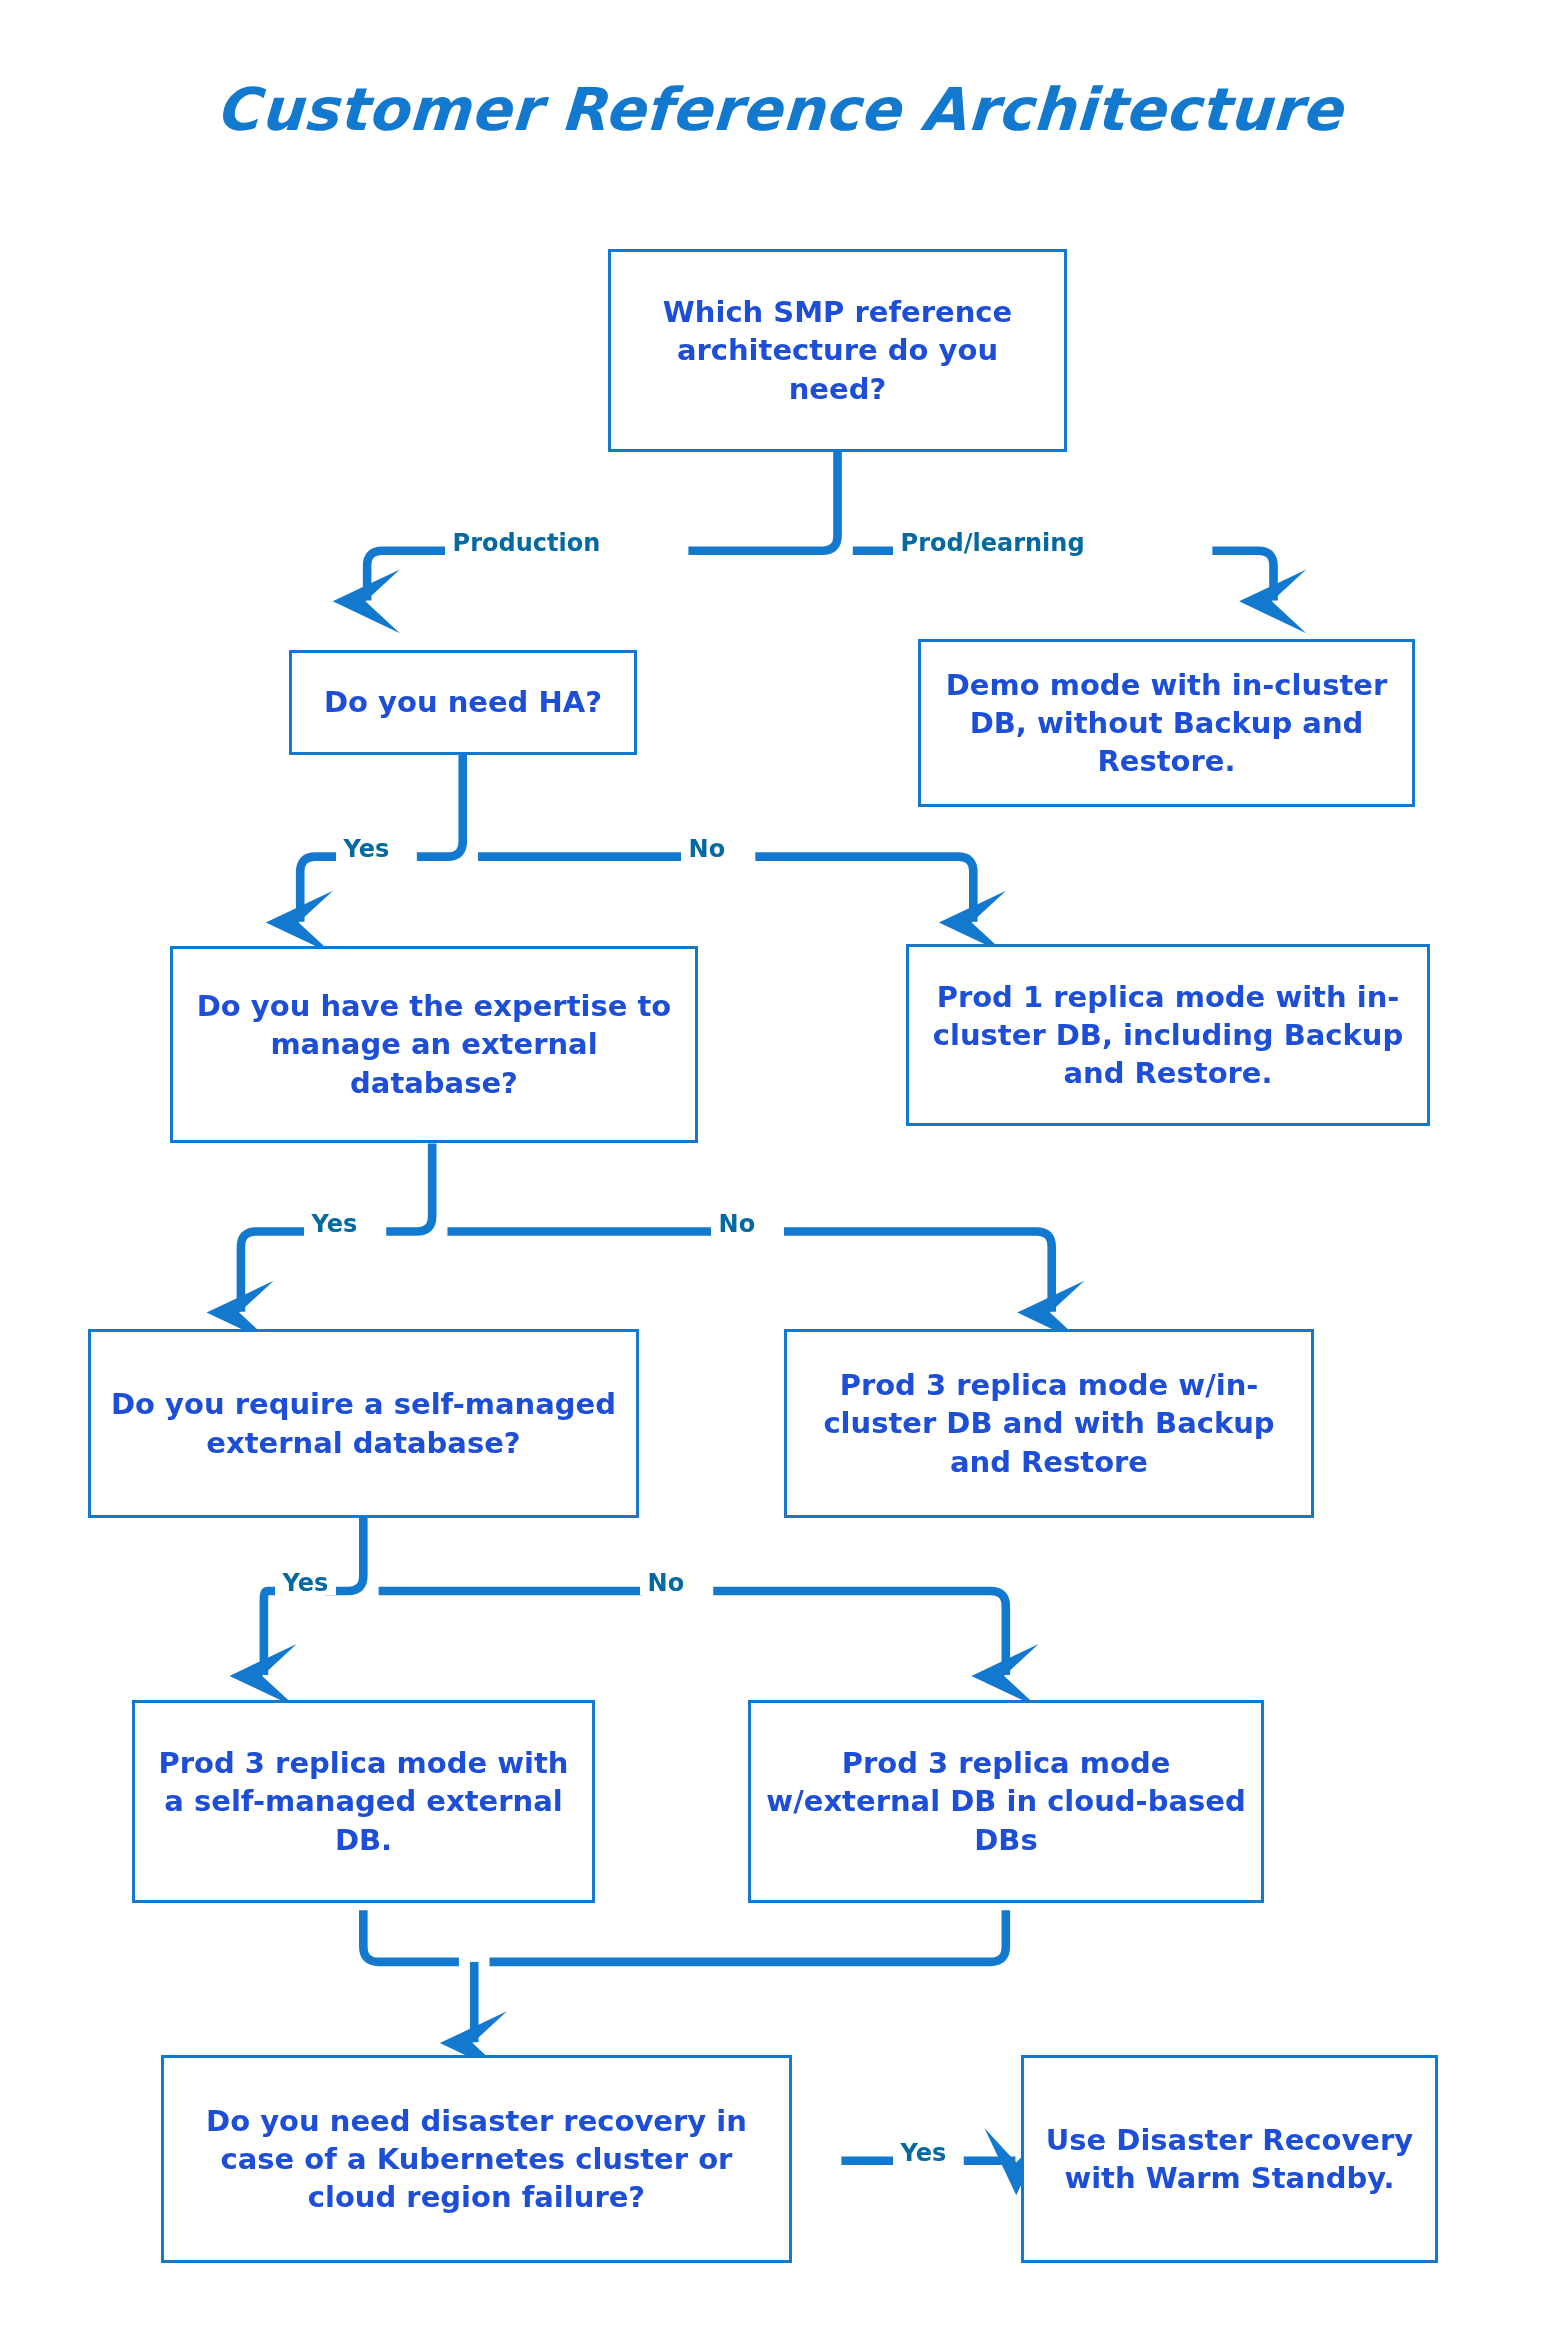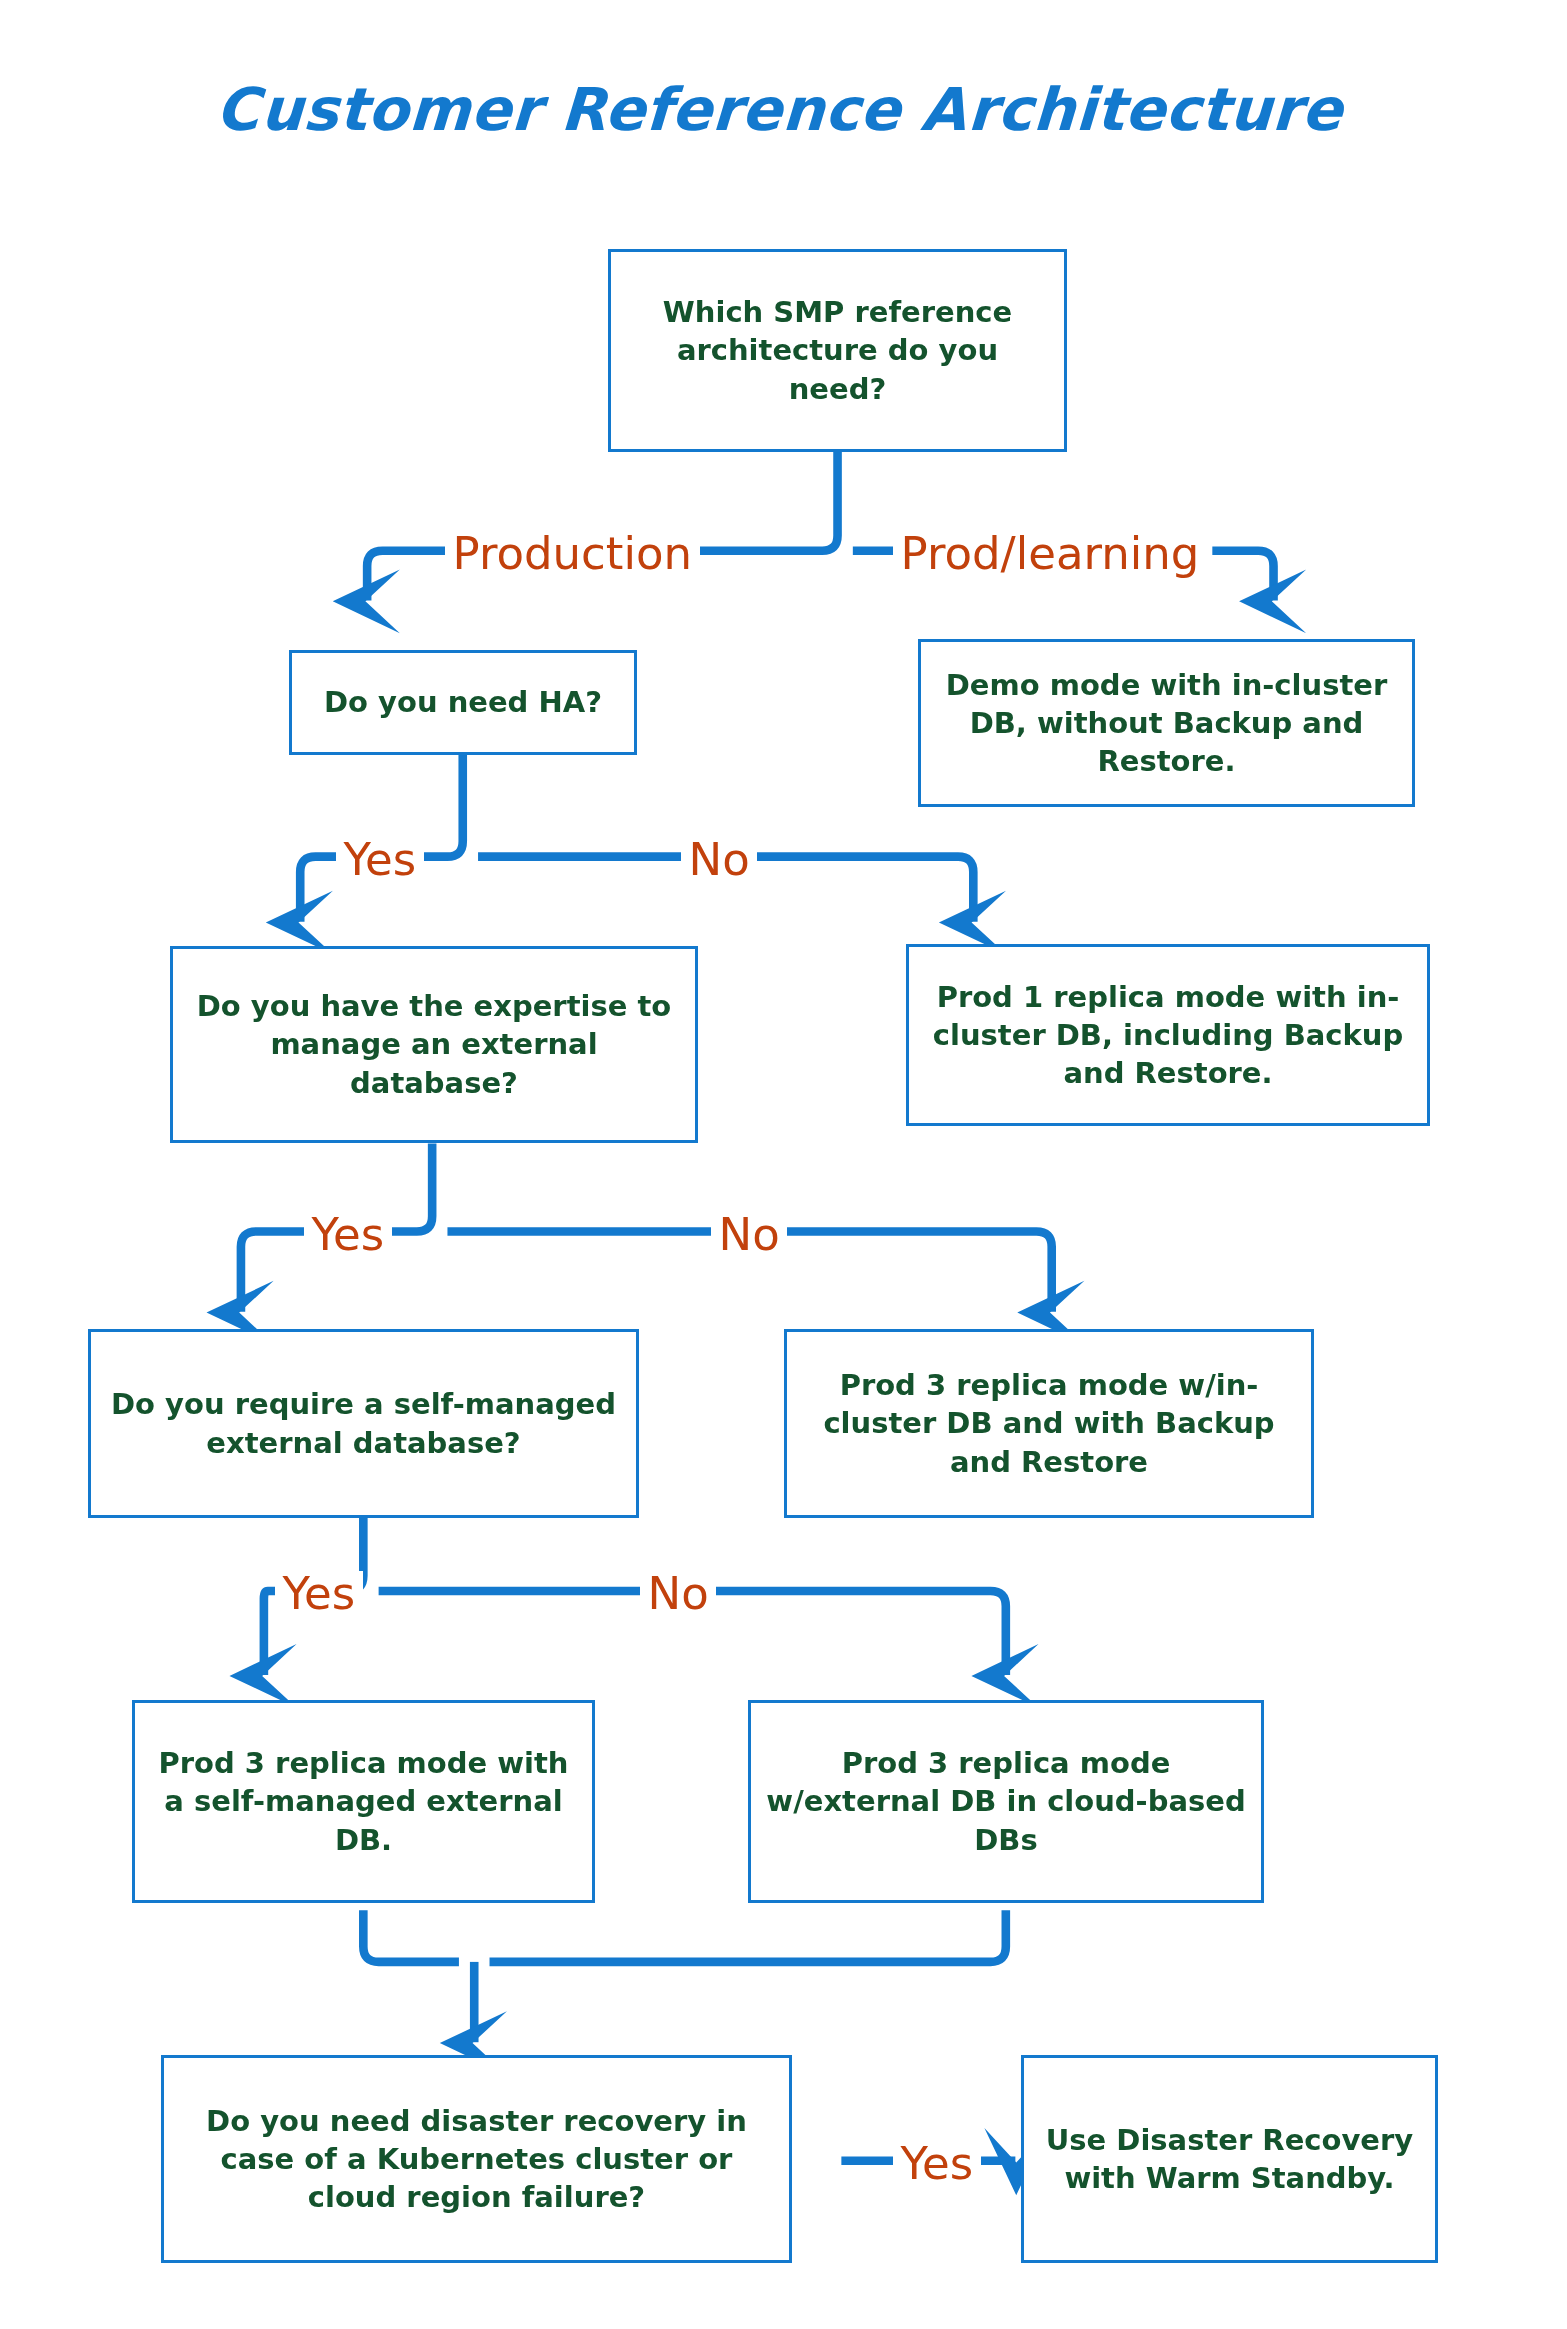--- a/index.html
+++ b/index.html
@@ -41,34 +41,34 @@
   }
   .node {
     position: absolute;
     box-sizing: border-box;
     border: 3.8px solid #1379CE;
     background: #ffffff;
     display: flex;
     align-items: center;
     justify-content: center;
     text-align: center;
-    color: #14532d;
+    color: #1d4ed8;
     font-family: "DejaVu Sans", sans-serif;
     font-weight: 700;
     font-size: 29px;
     line-height: 1.32;
     padding: 5.7px 15.3px;
   }
   .node .txt { display: block; width: 100%; }
   .edge-label {
     position: absolute;
-    color: #c2410c;
+    color: #0369a1;
     font-family: "DejaVu Sans", sans-serif;
-    font-weight: 400;
-    font-size: 45px;
+    font-weight: 700;
+    font-size: 24px;
     line-height: 1;
     white-space: nowrap;
     background: #ffffff;
     padding: 0 7.6px;
   }
 </style>
 </head>
 <body>
 
 <div id="canvas">

